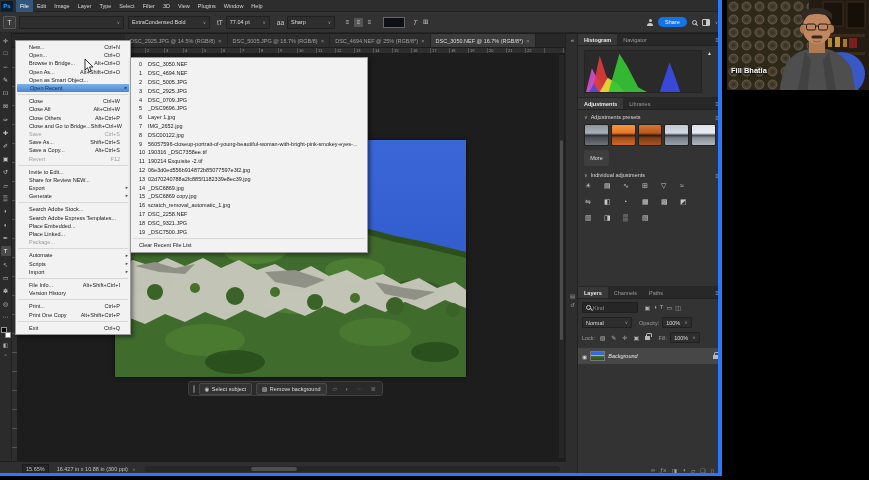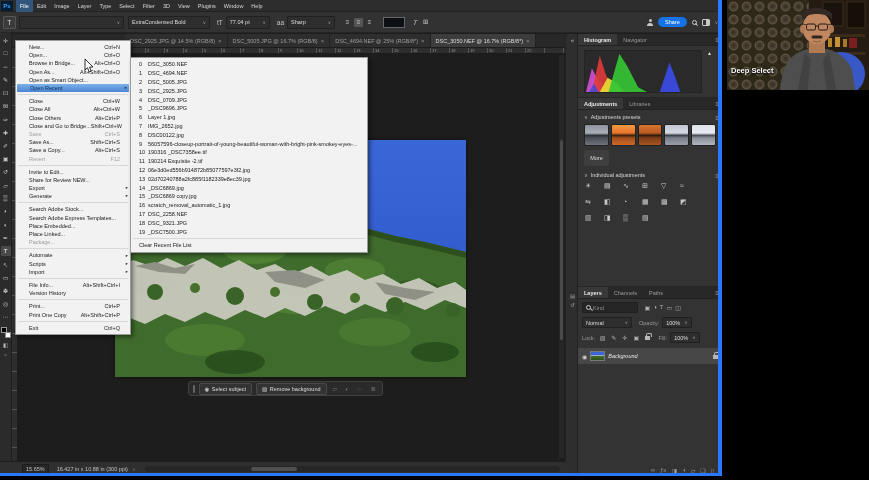--- a/index.html
+++ b/index.html
@@ -1079,14 +1079,14 @@
     <path d="M75,20 C78,12 102,12 105,20 L105,14 C99,6 81,6 75,14 Z" fill="#332a26"></path>
     <rect x="79.5" y="24" width="9" height="6" rx="1.5" fill="none" stroke="#201a16" stroke-width="1"></rect>
     <rect x="91.5" y="24" width="9" height="6" rx="1.5" fill="none" stroke="#201a16" stroke-width="1"></rect>
     <line x1="88.5" y1="26" x2="91.5" y2="26" stroke="#201a16" stroke-width="1"></line>
     <line x1="79.5" y1="25" x2="76" y2="24" stroke="#201a16" stroke-width="0.8"></line>
     <line x1="100.5" y1="25" x2="104" y2="24" stroke="#201a16" stroke-width="0.8"></line>
     <rect x="84.5" y="35.5" width="11" height="3" rx="1.5" fill="#33261e"></rect>
     <path d="M86,41 Q90,43 94,41" stroke="#8a5a3c" stroke-width="1" fill="none"></path>
     <rect x="0" y="90" width="142" height="4" fill="#000"></rect>
   </svg>
-  <span class="name-label">Deep Select</span>
+  <span class="name-label">Fill Bhatia</span>
 </div>
 
 </body></html>

